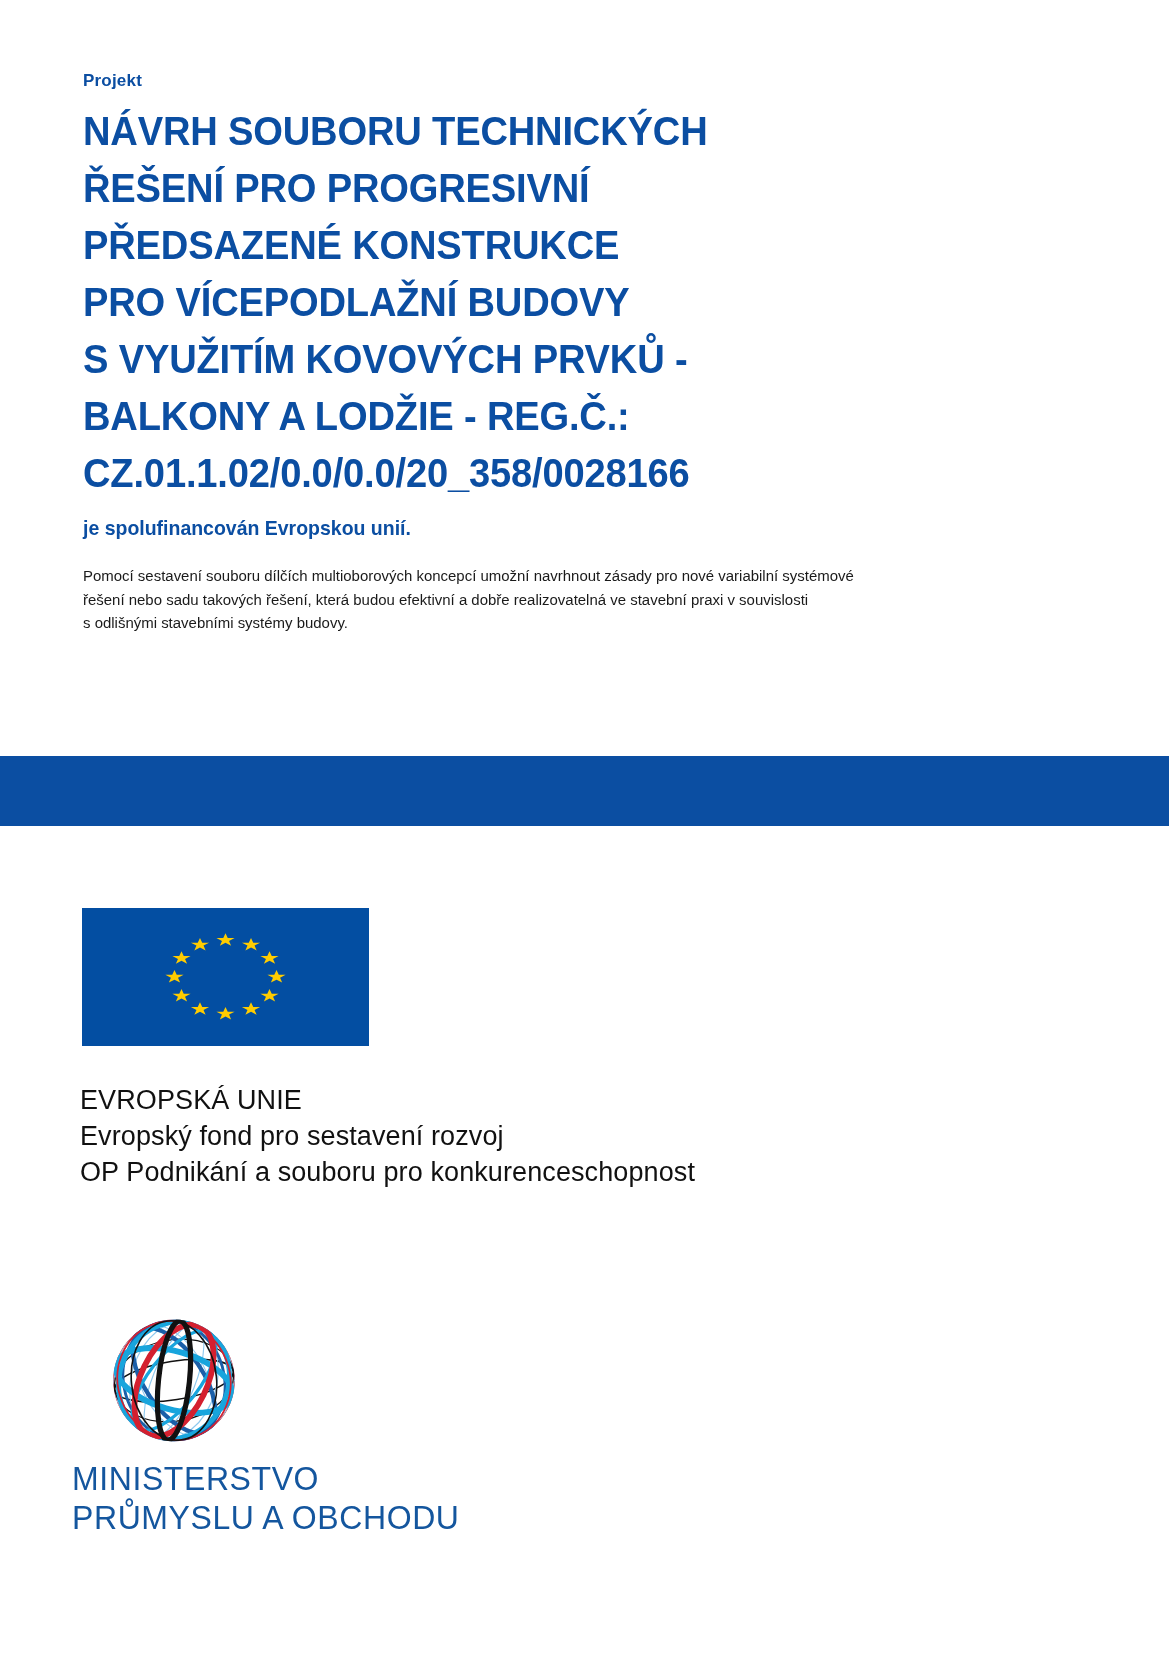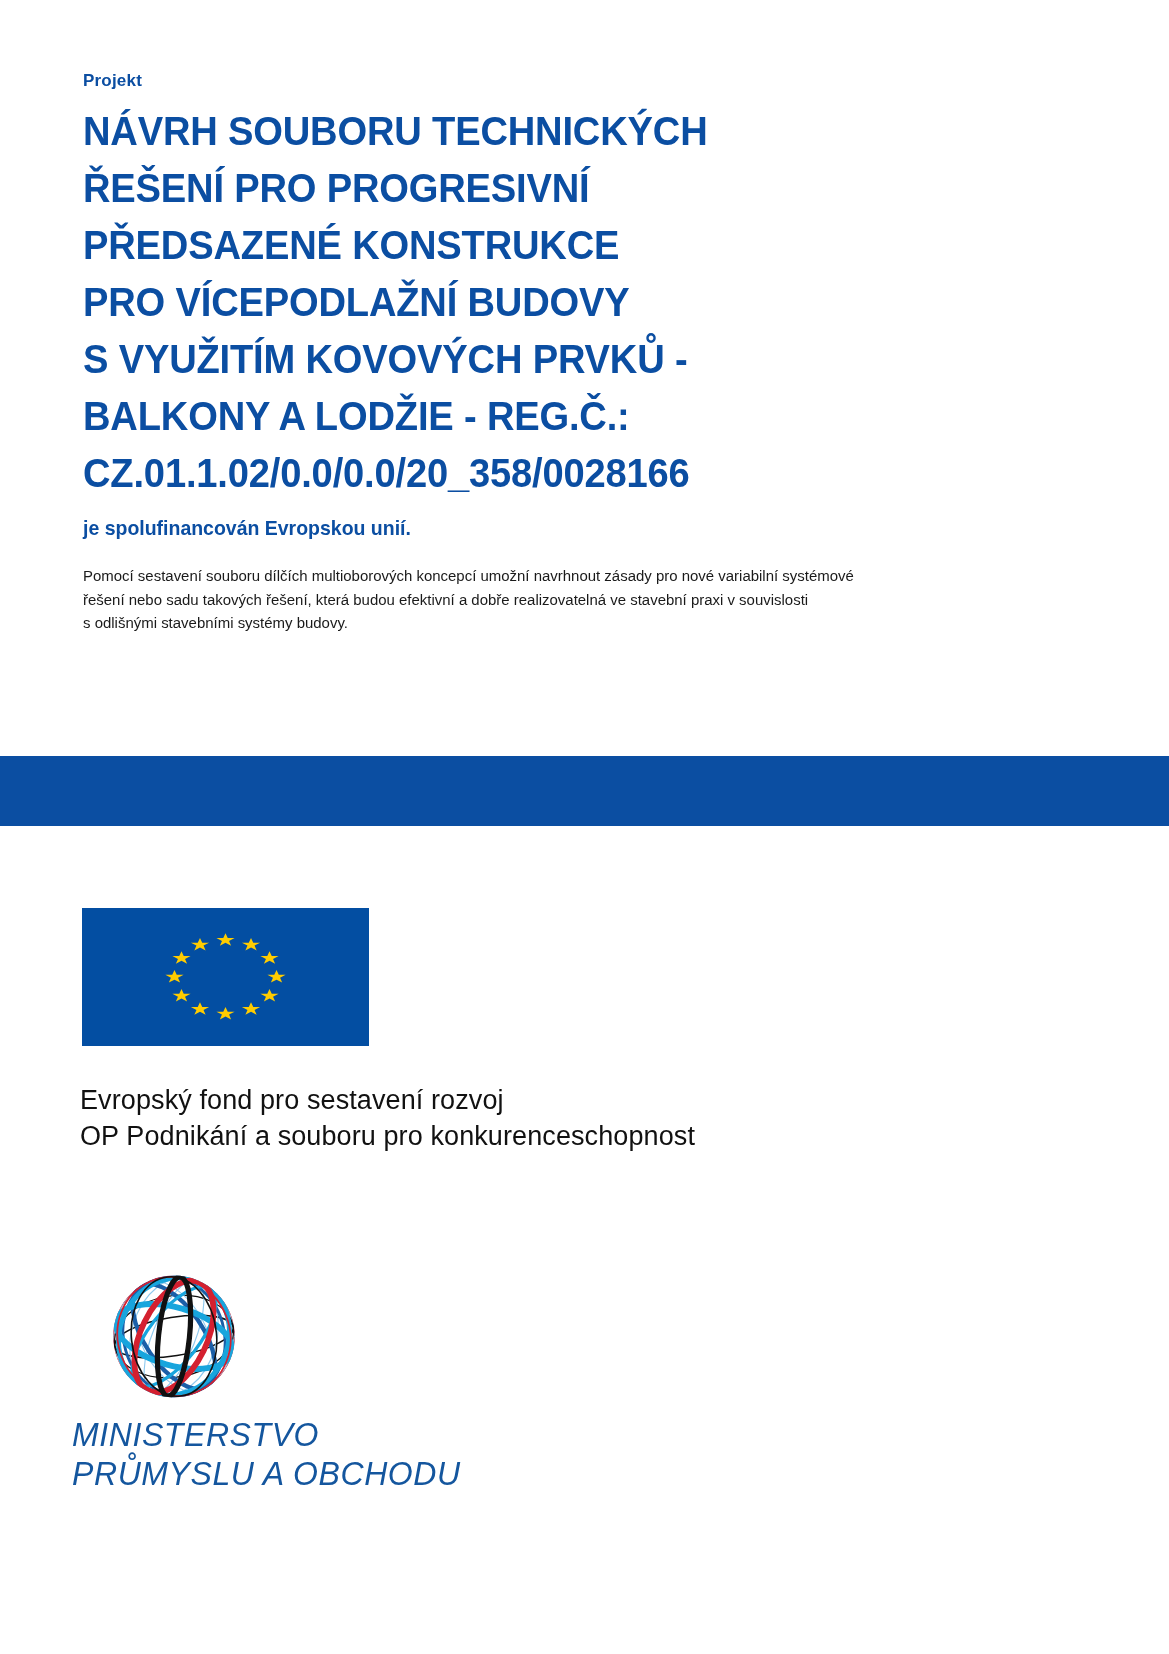--- a/index.html
+++ b/index.html
@@ -111,23 +111,22 @@
     font-weight: 400;
     line-height: 36px;
     letter-spacing: 0.1px;
     white-space: nowrap;
   }
 
   
   .ministry {
     position: absolute;
     left: 66px;
-    top: 1264px;
+    top: 1308px;
     width: 520px;
-    font-style: italic;
   }
   .ministry-globe {
     display: block;
     width: 200px;
     height: 145px;
     margin-left: 8px;
   }
   .ministry-text {
     margin-top: 6px;
     margin-left: 6px;
@@ -182,20 +181,21 @@
     <use href="#eu-star" x="0" y="0" transform="translate(450,460)"></use>
     <use href="#eu-star" x="0" y="0" transform="translate(370,440)"></use>
     <use href="#eu-star" x="0" y="0" transform="translate(312,382)"></use>
     <use href="#eu-star" x="0" y="0" transform="translate(290,300)"></use>
     <use href="#eu-star" x="0" y="0" transform="translate(312,218)"></use>
     <use href="#eu-star" x="0" y="0" transform="translate(370,160)"></use>
   </svg>
 </div>
 
 <div class="eu-text">
+  <div class="line">EVROPSKÁ UNIE</div>
   <div class="line">Evropský fond pro sestavení rozvoj</div>
   <div class="line">OP Podnikání a souboru pro konkurenceschopnost</div>
 </div>
 
 <div class="ministry">
   <svg class="ministry-globe" viewBox="0 0 200 150">
     <defs>
       <clipPath id="sphereClip">
         <circle cx="100" cy="75" r="63"></circle>
       </clipPath>

